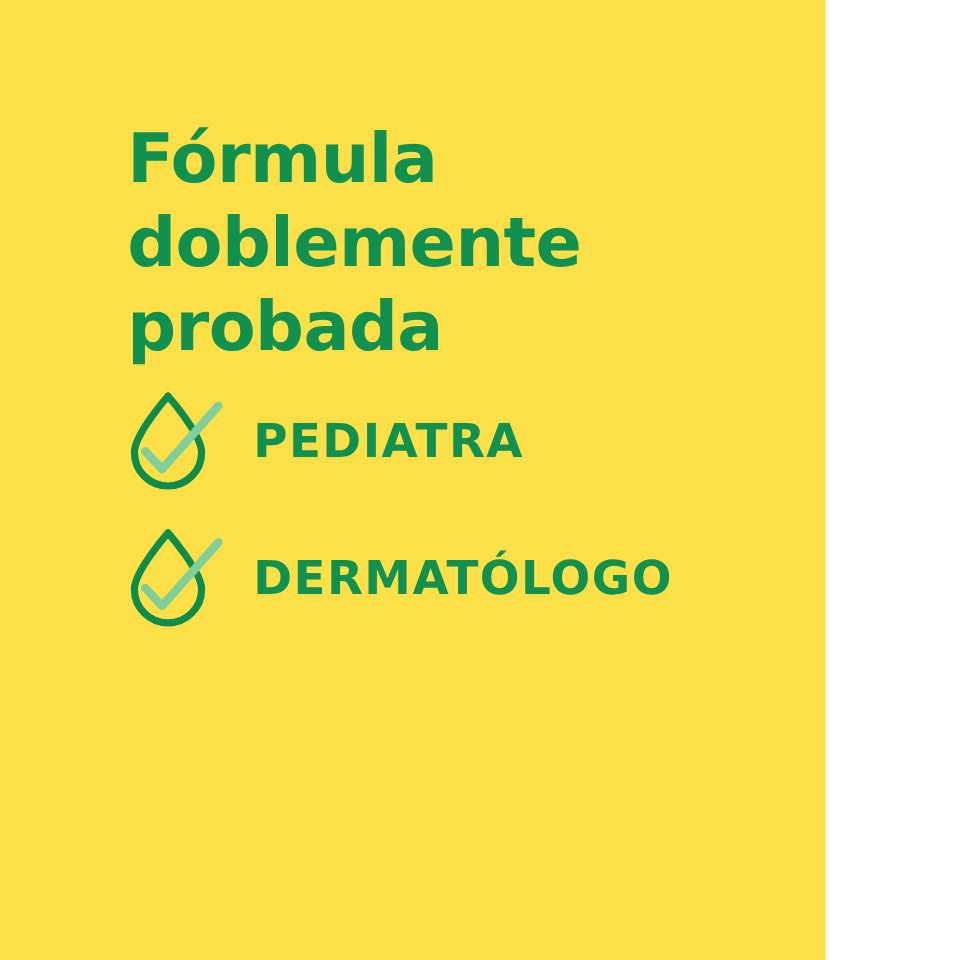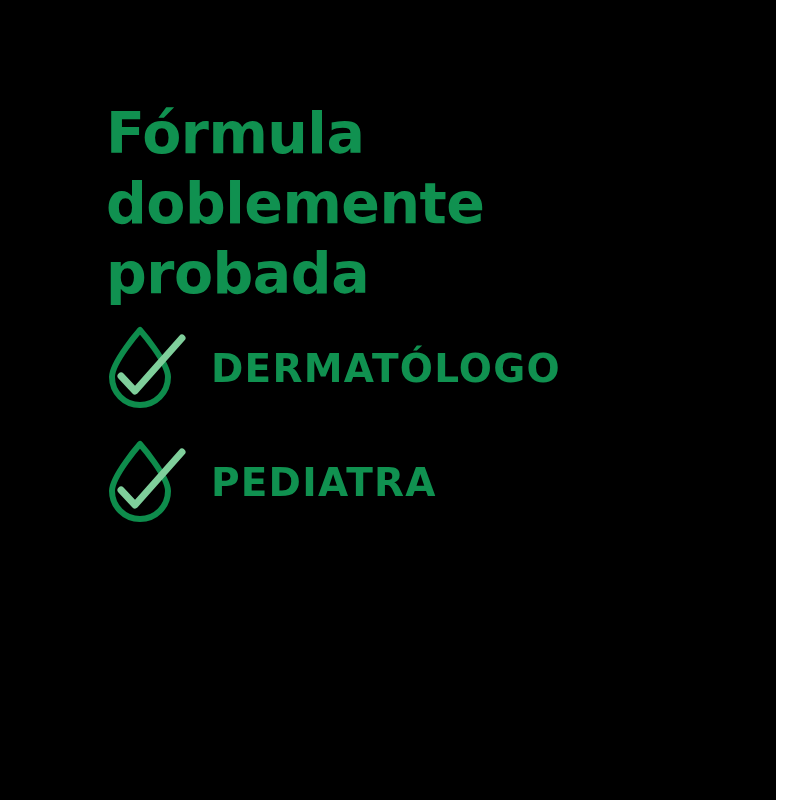--- a/index.html
+++ b/index.html
@@ -10,23 +10,23 @@
   body {
     width: 800px;
     height: 800px;
     overflow: hidden;
     font-family: "Liberation Sans", sans-serif;
     -webkit-font-smoothing: antialiased;
   }
 
   .canvas {
     position: relative;
-    width: 776px;
+    width: 688px;
     height: 800px;
-    background: #000000;
+    background: #fde047;
     box-sizing: border-box;
   }
 
   
   .headline {
     position: absolute;
     left: 106px;
     top: 98px;
     width: 640px;
     margin: 0;
@@ -83,25 +83,25 @@
   <h1 class="headline">Fórmula doblemente
 probada</h1>
 
   <ul class="claim-list">
 
     <li class="claim-row">
       <svg class="claim-icon" viewBox="0 0 82 88" xmlns="http://www.w3.org/2000/svg">
         <path d="M36 6 C36 6 8 38 8 53 A28 28 0 0 0 64 53 C64 38 36 6 36 6 Z" fill="none" stroke="#0e8c4c" stroke-width="6" stroke-linejoin="round" stroke-linecap="round"></path>
         <path d="M17 52 L31 67 L78 14" fill="none" stroke="#7fcf9b" stroke-width="7" stroke-linecap="round" stroke-linejoin="round"></path>
       </svg>
-      <span class="claim-label">DERMATÓLOGO</span>
+      <span class="claim-label">PEDIATRA</span>
     </li>
 
     <li class="claim-row">
       <svg class="claim-icon" viewBox="0 0 82 88" xmlns="http://www.w3.org/2000/svg">
         <path d="M36 6 C36 6 8 38 8 53 A28 28 0 0 0 64 53 C64 38 36 6 36 6 Z" fill="none" stroke="#0e8c4c" stroke-width="6" stroke-linejoin="round" stroke-linecap="round"></path>
         <path d="M17 52 L31 67 L78 14" fill="none" stroke="#7fcf9b" stroke-width="7" stroke-linecap="round" stroke-linejoin="round"></path>
       </svg>
-      <span class="claim-label">PEDIATRA</span>
+      <span class="claim-label">DERMATÓLOGO</span>
     </li>
 
   </ul>
 </div>
 
 </body></html>

